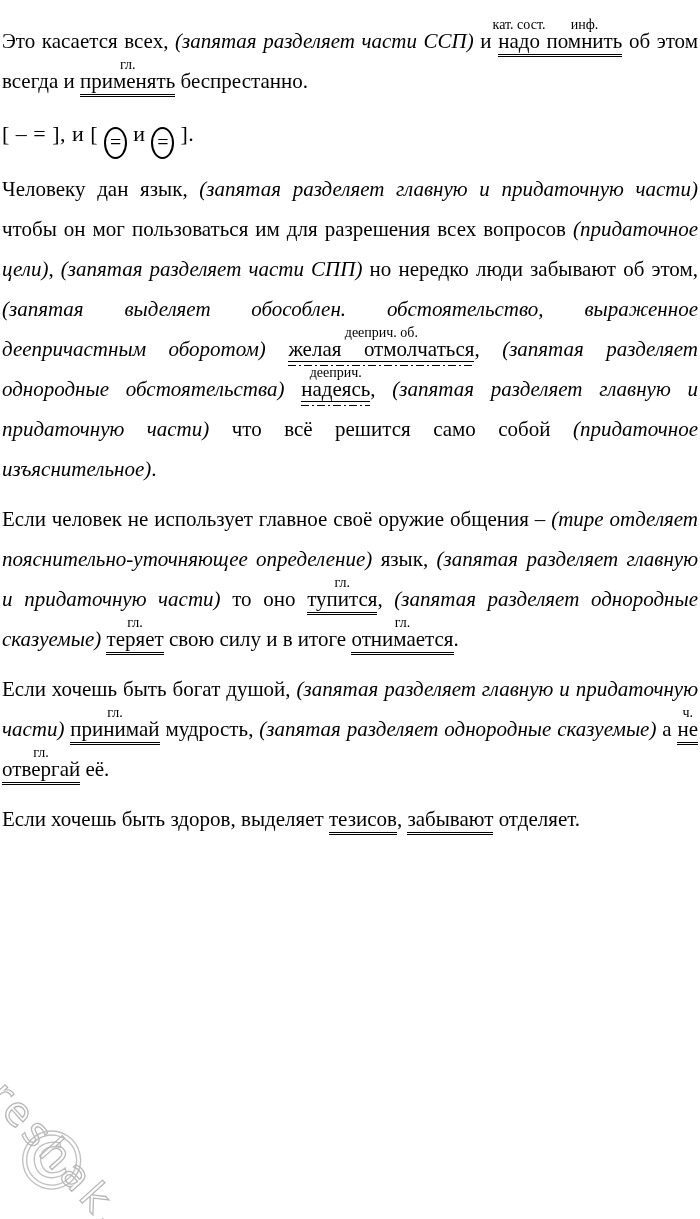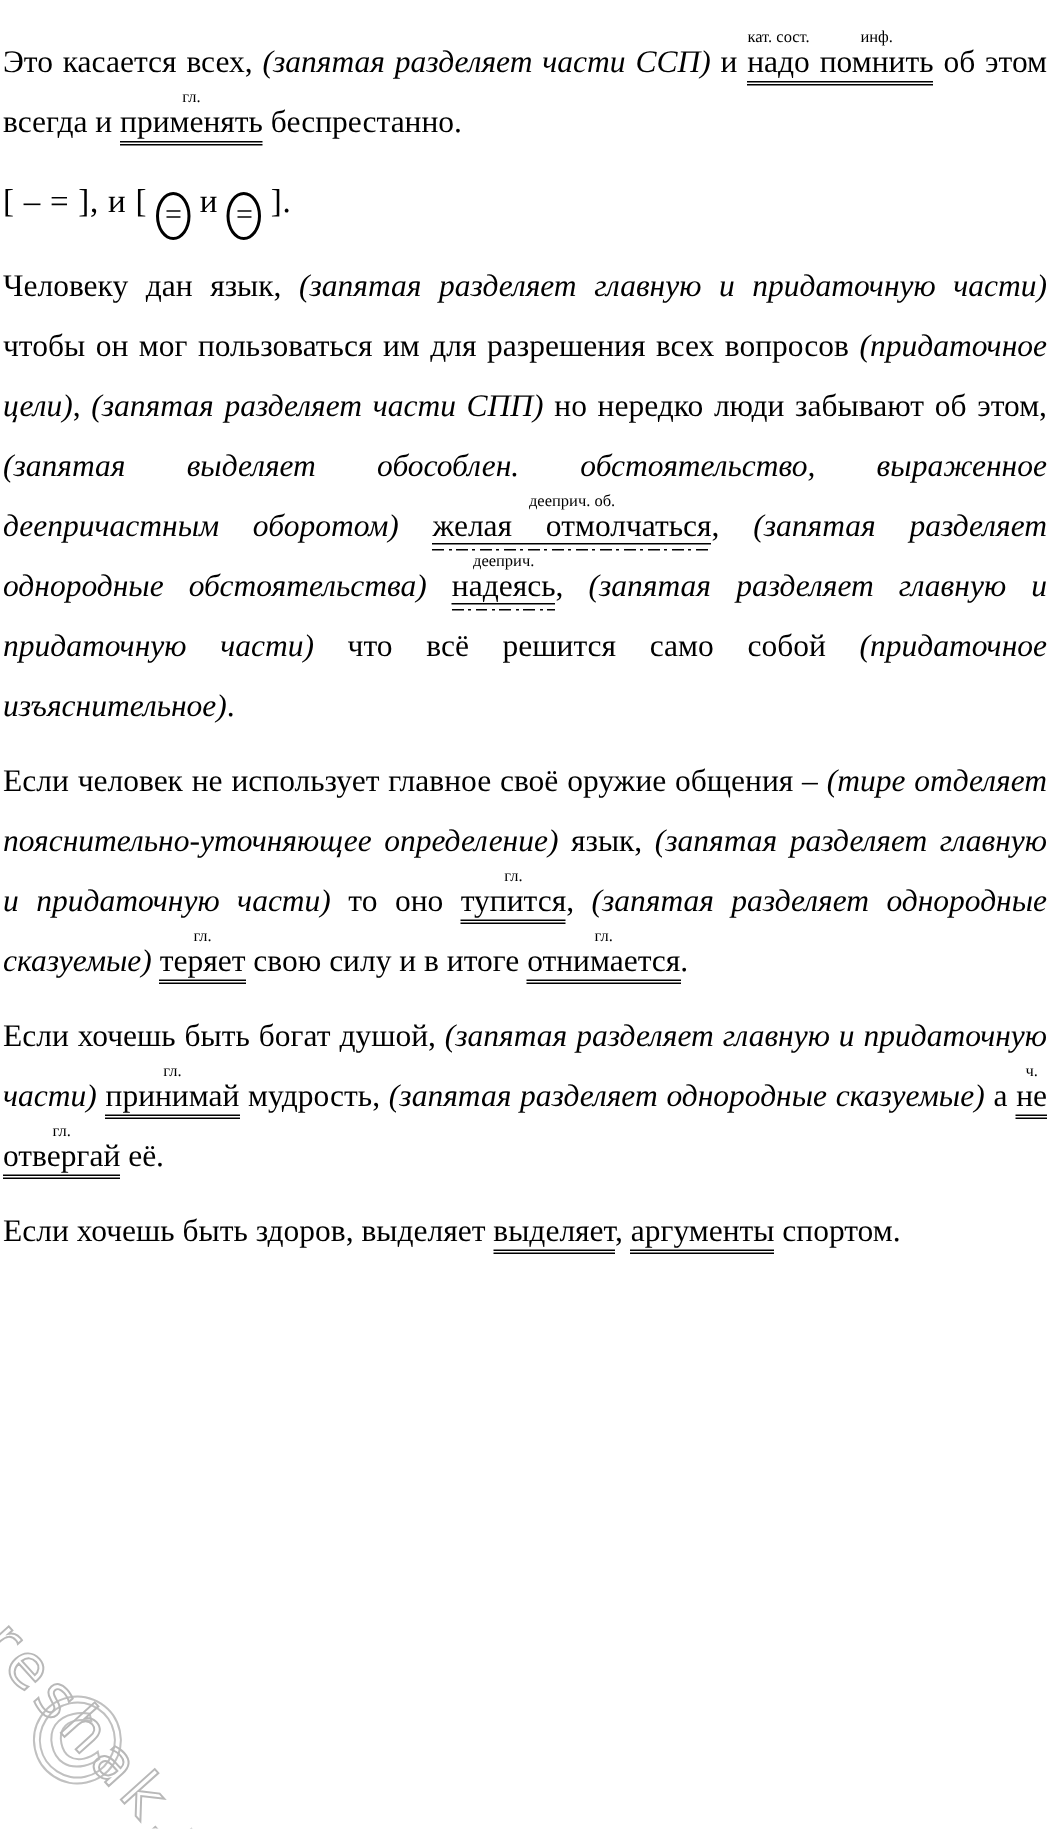--- a/index.html
+++ b/index.html
@@ -27,21 +27,21 @@
     background-image:
       linear-gradient(#000,#000),
       repeating-linear-gradient(90deg,#000 0 8px,transparent 8px 11px,#000 11px 13px,transparent 13px 16px);
     background-repeat:no-repeat,no-repeat;
     background-size:100% 1px,100% 1px;
     background-position:0 calc(100% - 4px),0 100%;
   }
   .lblw{position:relative;}
   .lbl{
     position:absolute;bottom:100%;left:50%;transform:translateX(-50%);
-    font-size:11px;line-height:12px;white-space:nowrap;
+    font-size:14px;line-height:12px;white-space:nowrap;
     font-style:normal;font-weight:normal;letter-spacing:0;
     margin-bottom:-2px;color:#000;
   }
   
   .sym{
     display:inline-block;vertical-align:-8px;border:2px solid #000;
     border-radius:50%;text-align:center;box-sizing:border-box;
     font-style:normal;letter-spacing:0;
   }
   .sym-eq{width:23px;height:32px;line-height:27px;font-size:20px;}
@@ -63,20 +63,20 @@
 </style>
 </head>
 <body>
 
 <div id="doc" class="doc">
     <div class="para"><span class="tx">Это касается всех, </span><span class="it">(запятая разделяет части ССП) </span><span class="tx">и </span><span class="grp u2"><span class="lblw"><span class="lbl">кат. сост.</span>надо</span> <span class="lblw"><span class="lbl">инф.</span>помнить</span></span><span class="tx"> об этом всегда и </span><span class="grp u2"><span class="lblw"><span class="lbl">гл.</span>применять</span></span><span class="tx"> беспрестанно.</span></div>
     <div class="scheme"><span class="sch">[ – = ], и [ </span><span class="sym sym-eq">=</span><span class="sch"> и </span><span class="sym sym-eq">=</span><span class="sch"> ].</span></div>
     <div class="para"><span class="tx">Человеку дан язык, </span><span class="it">(запятая разделяет главную и придаточную части) </span><span class="tx">чтобы он мог пользоваться им для разрешения всех вопросов </span><span class="it">(придаточное цели)</span><span class="tx">, </span><span class="it">(запятая разделяет части СПП) </span><span class="tx">но нередко люди забывают об этом, </span><span class="it">(запятая выделяет обособлен. обстоятельство, выраженное деепричастным оборотом) </span><span class="grp udd"><span class="lbl">дееприч. об.</span>желая отмолчаться</span><span class="tx">, </span><span class="it">(запятая разделяет однородные обстоятельства) </span><span class="grp udd"><span class="lbl">дееприч.</span>надеясь</span><span class="tx">, </span><span class="it">(запятая разделяет главную и придаточную части) </span><span class="tx">что всё решится само собой </span><span class="it">(придаточное изъяснительное)</span><span class="tx">.</span></div>
     <div class="para"><span class="tx">Если человек не использует главное своё оружие общения – </span><span class="it">(тире отделяет пояснительно-уточняющее определение) </span><span class="tx">язык, </span><span class="it">(запятая разделяет главную и придаточную части) </span><span class="tx">то оно </span><span class="grp u2"><span class="lblw"><span class="lbl">гл.</span>тупится</span></span><span class="tx">, </span><span class="it">(запятая разделяет однородные сказуемые) </span><span class="grp u2"><span class="lblw"><span class="lbl">гл.</span>теряет</span></span><span class="tx"> свою силу и в итоге </span><span class="grp u2"><span class="lblw"><span class="lbl">гл.</span>отнимается</span></span><span class="tx">.</span></div>
     <div class="para"><span class="tx">Если хочешь быть богат душой, </span><span class="it">(запятая разделяет главную и придаточную части) </span><span class="grp u2"><span class="lblw"><span class="lbl">гл.</span>принимай</span></span><span class="tx"> мудрость, </span><span class="it">(запятая разделяет однородные сказуемые) </span><span class="tx">а </span><span class="grp u2"><span class="lblw"><span class="lbl">ч.</span>не</span> <span class="lblw"><span class="lbl">гл.</span>отвергай</span></span><span class="tx"> её.</span></div>
-    <div class="para"><span class="tx">Если хочешь быть здоров, выделяет </span><span class="grp u2">выделяет</span><span class="tx">, </span><span class="grp u2">аргументы</span><span class="tx"> спортом.</span></div>
+    <div class="para"><span class="tx">Если хочешь быть здоров, выделяет </span><span class="grp u2">тезисов</span><span class="tx">, </span><span class="grp u2">забывают</span><span class="tx"> отделяет.</span></div>
     <div class="para"></div>
   </div>
 
 <div class="watermark">
   <span class="wm-copy">©</span>
   <span class="wm-text">reshak.ru</span>
 </div>
 
 </body></html>

